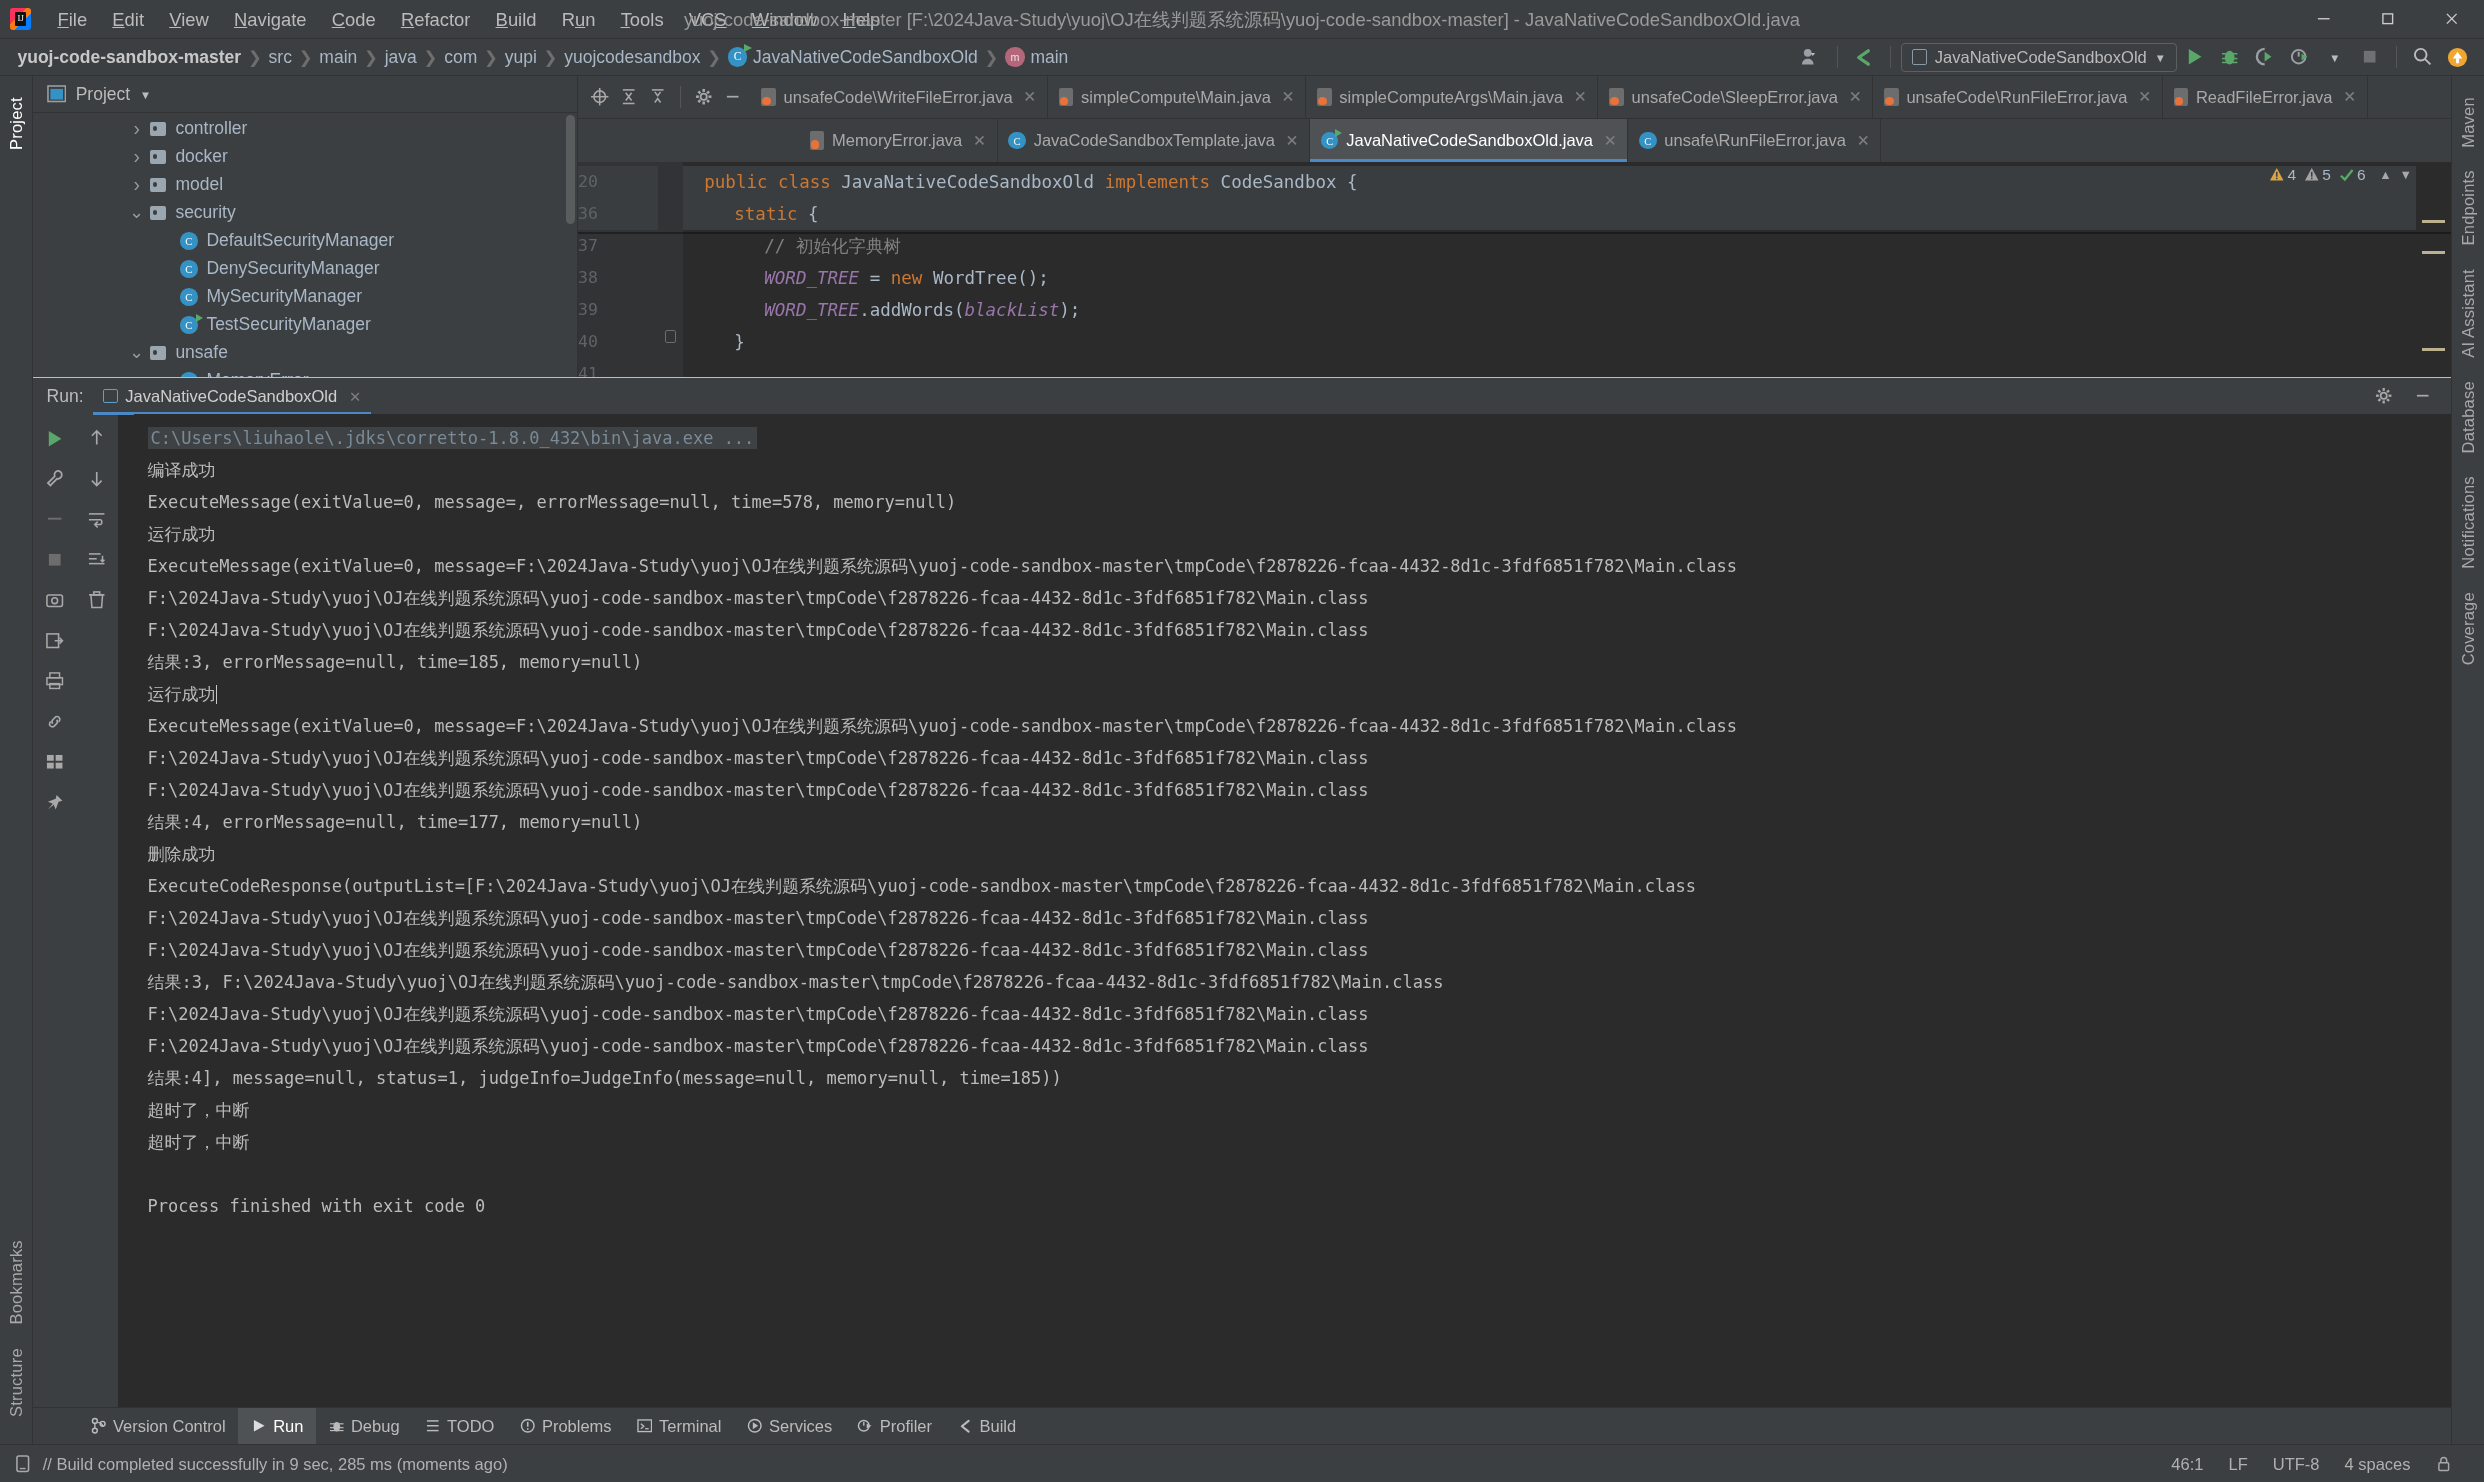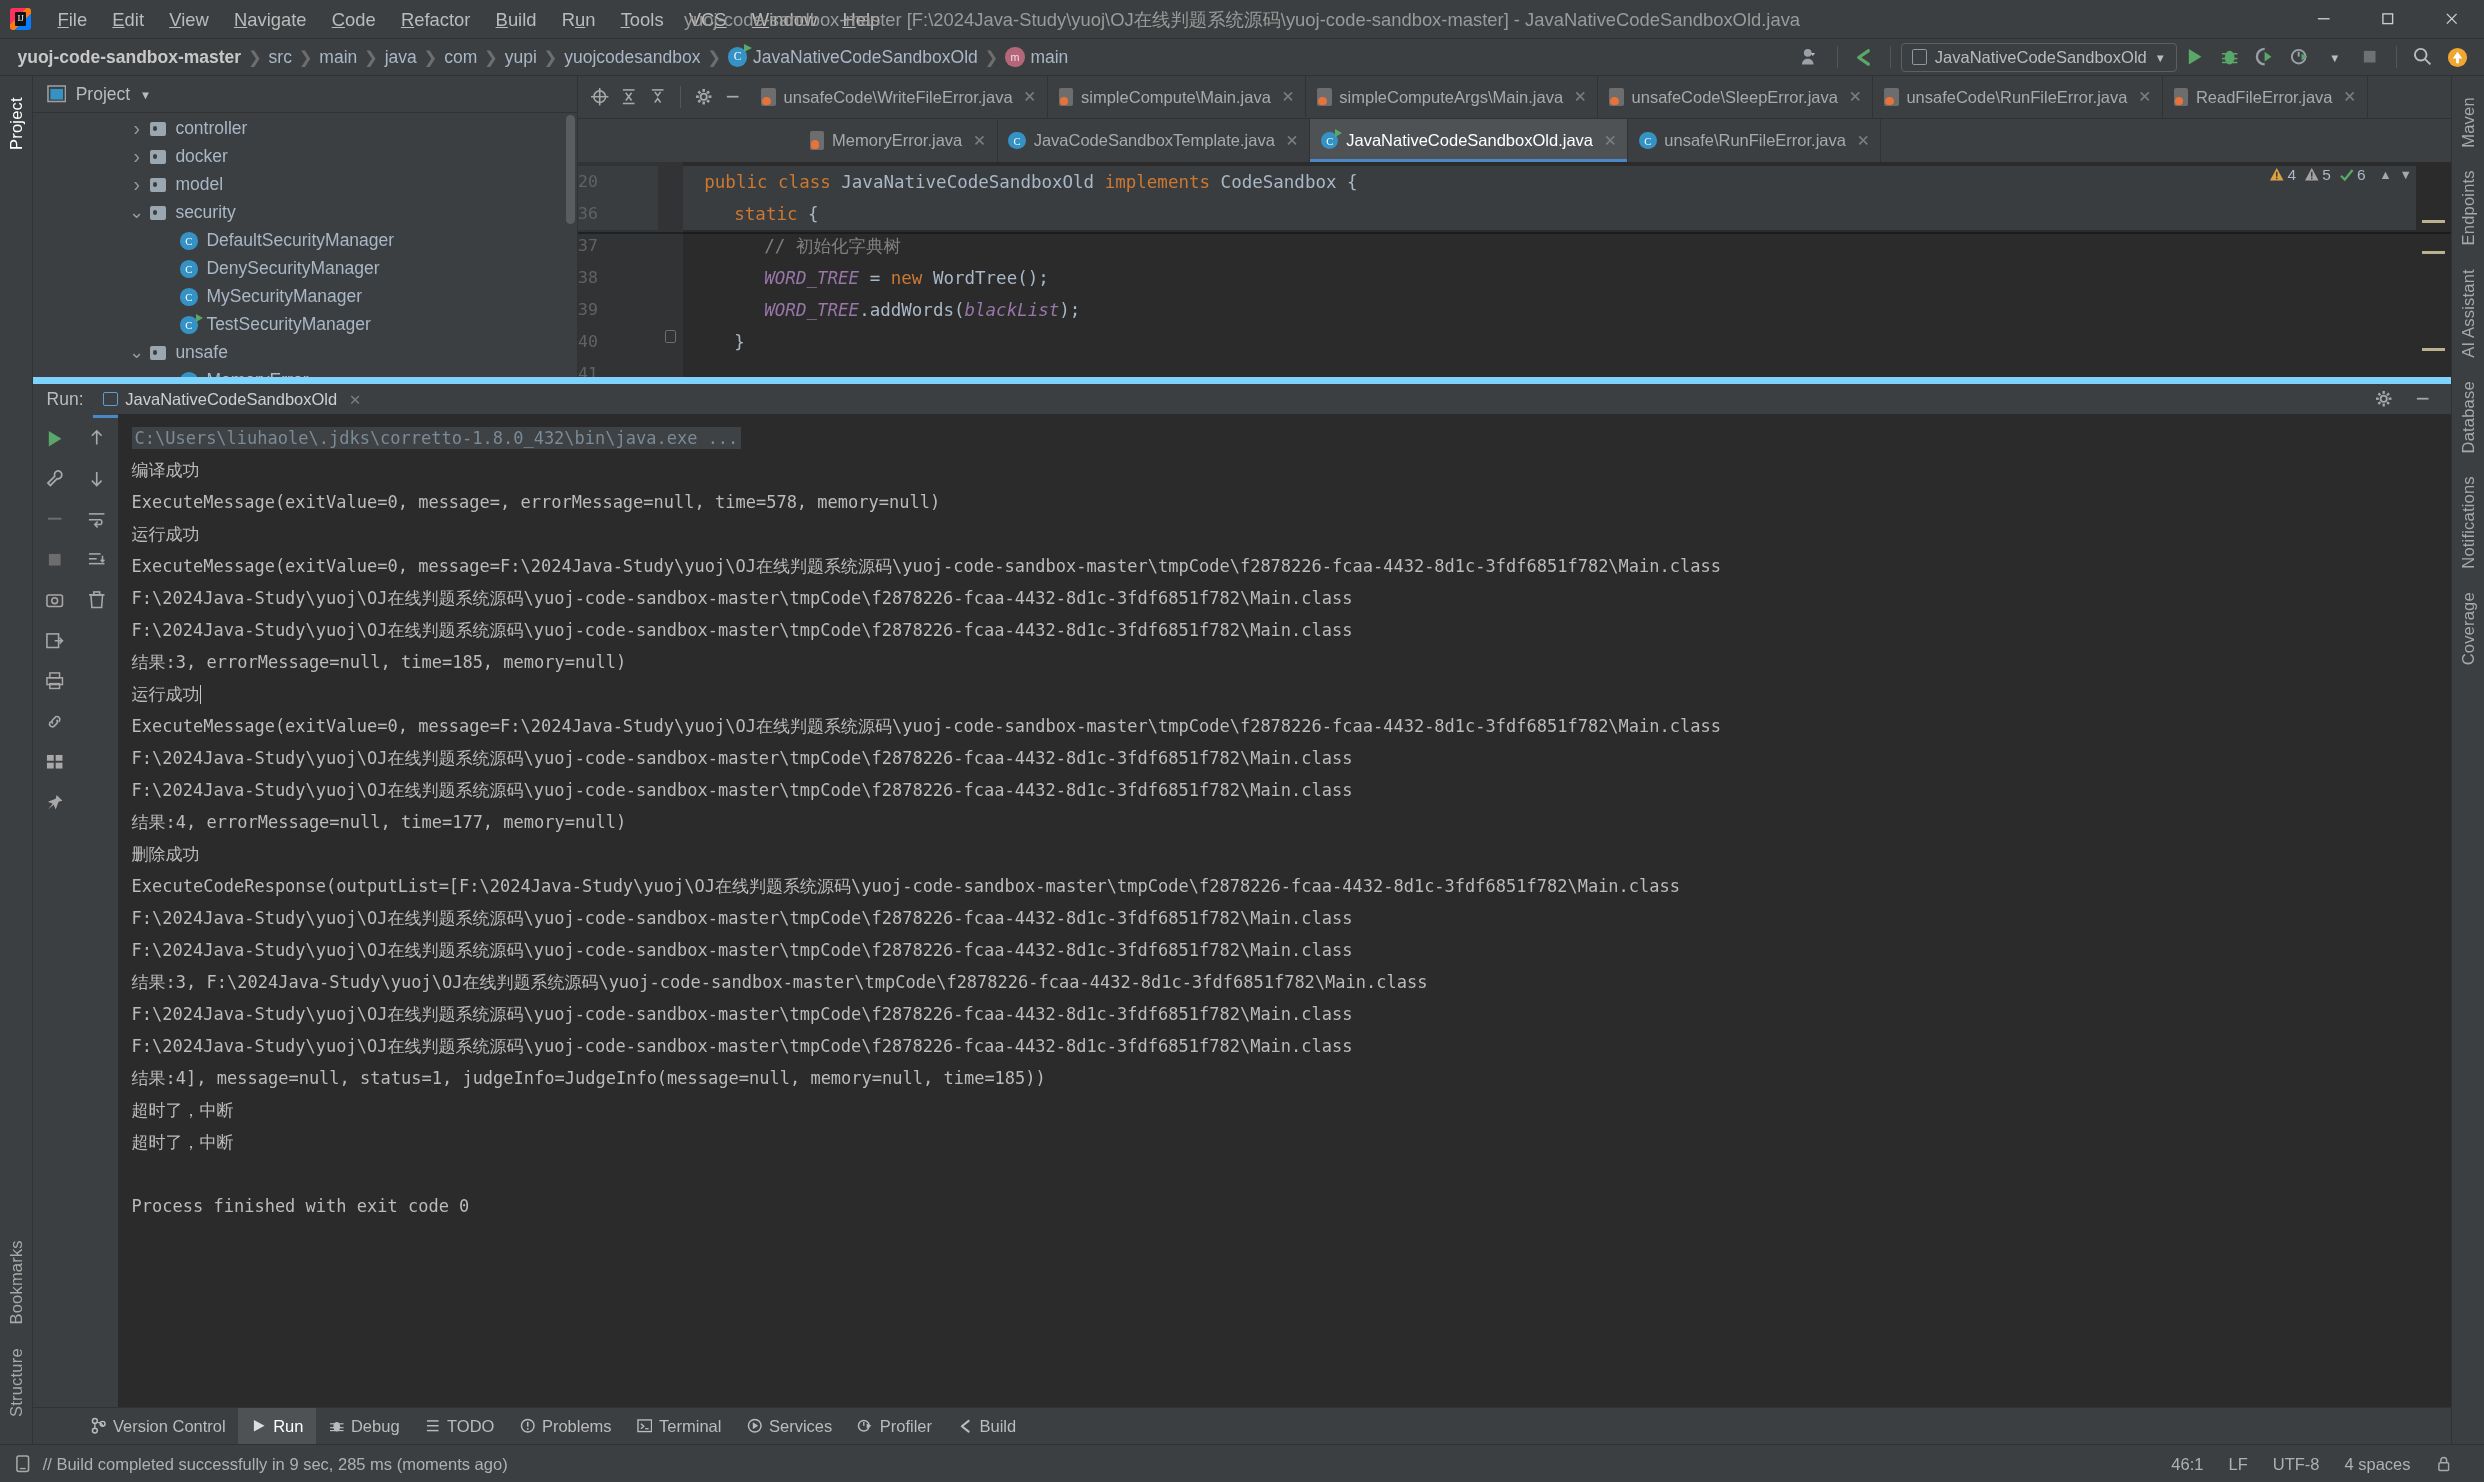--- a/index.html
+++ b/index.html
@@ -171,32 +171,32 @@
     position: absolute; right: 39px; top: 3.9px; display: flex; align-items: center; gap: 7.8px;
     font-size: 15.5px; color: #a9b7c6; z-index: 4;
   }
   .insp-chip { display: flex; align-items: center; gap: 2.9px; }
   .mark { position: absolute; right: 5.8px; width: 23px; height: 2.9px; background: #bbb18e; }
 
   
   .runwindow { flex: 1 1 auto; display: flex; flex-direction: column; background: #2b2b2b; min-height: 0; }
   .run-header {
     height: 37px; flex: 0 0 37px; background: #3c3f41; display: flex; align-items: center;
-    padding-left: 13.6px; gap: 9.7px; border-top: 7px solid #7dd3fc;
+    padding-left: 13.6px; gap: 9.7px; border-top: 1px solid #7dd3fc;
   }
   .run-label { font-size: 17.5px; color: #bbbbbb; }
   .run-tab {
     display: flex; align-items: center; gap: 7.8px; font-size: 16.5px; color: #cfcfcf;
     padding: 0 9.7px; height: 37px; position: relative;
   }
   .run-tab::after { content:""; position:absolute; left:0; right:0; bottom:0; height:2.9px; background:#4a88c7; }
   .run-tab .sq { width: 14.6px; height: 14.6px; border: 1.9px solid #5f9fd0; border-radius: 1.9px; }
   .run-hdr-right { margin-left: auto; display: flex; align-items: center; gap: 5.8px; padding-right: 11.6px; }
 
-  .run-body { flex: 1 1 auto; display: flex; min-height: 0; }
+  .run-body { flex: 1 1 auto; display: flex; min-height: 0; gap: 16px; }
   .run-gutter {
     width: 85px; flex: 0 0 85px; background: #3c3f41; display: flex; padding-top: 7.8px;
   }
   .rg-col { display: flex; flex-direction: column; align-items: center; gap: 15.5px; width: 43px; padding-top: 3.9px; }
   .rg-ico { width: 25px; height: 25px; display: flex; align-items: center; justify-content: center; color: #9aa0a6; font-size: 15.5px; }
   .console {
     flex: 1 1 auto; background: #2b2b2b; font-family: "DejaVu Sans Mono", monospace;
     font-size: 17px; color: #bbbbbb; padding: 7.8px 0 0 0; overflow: hidden; position: relative;
   }
   .coline { height: 32px; line-height: 32px; padding-left: 13.6px; white-space: pre; }

